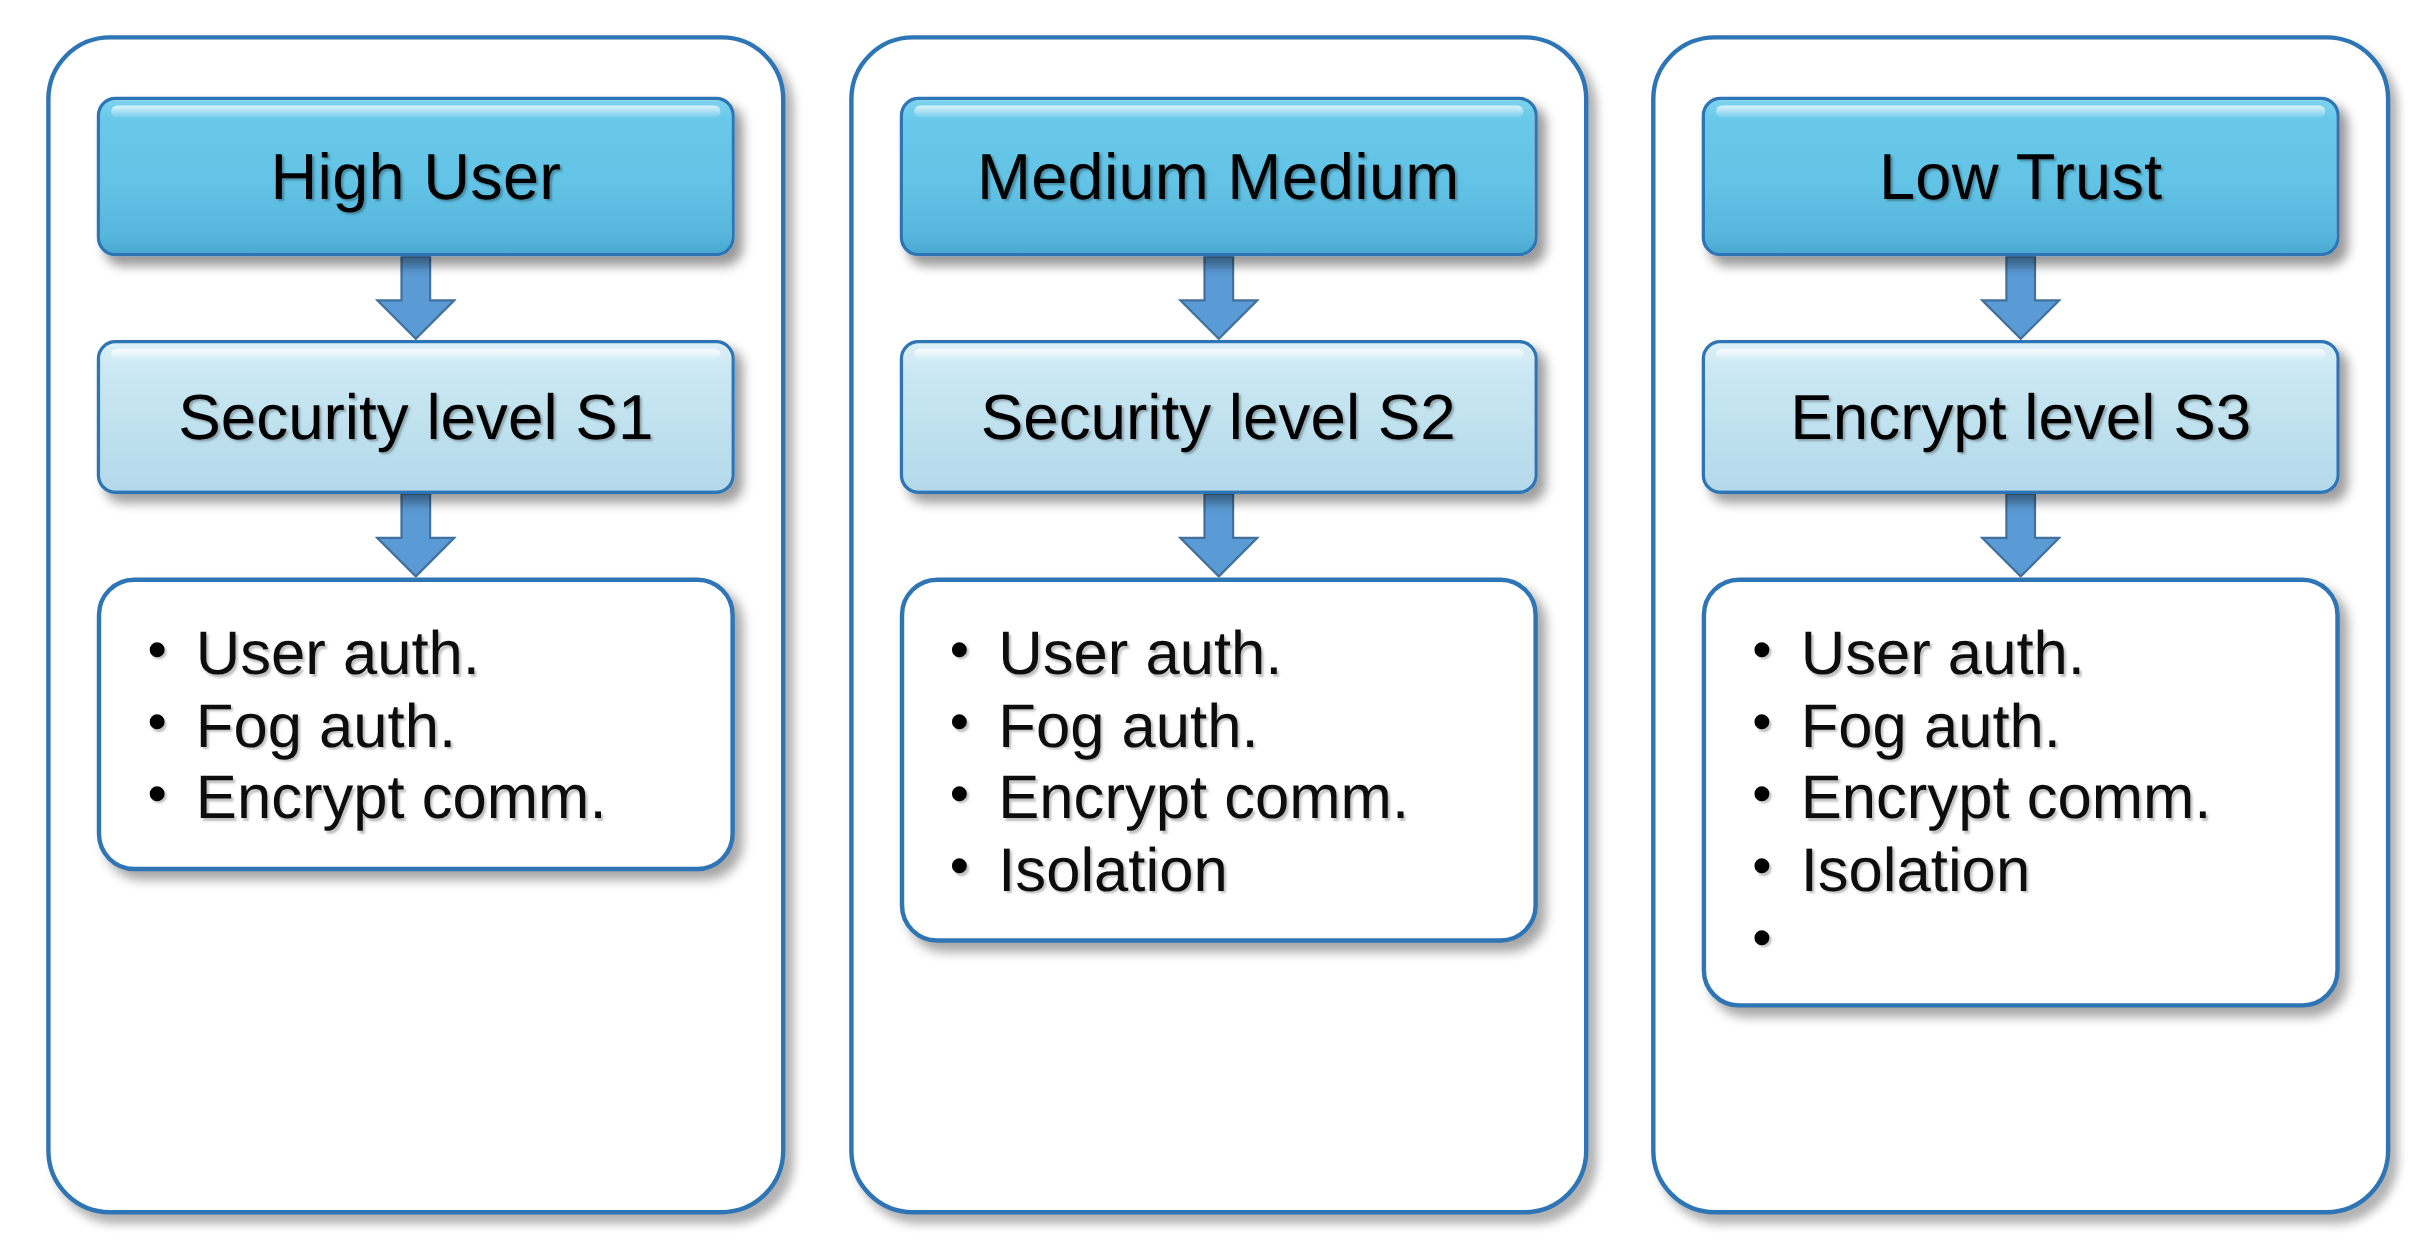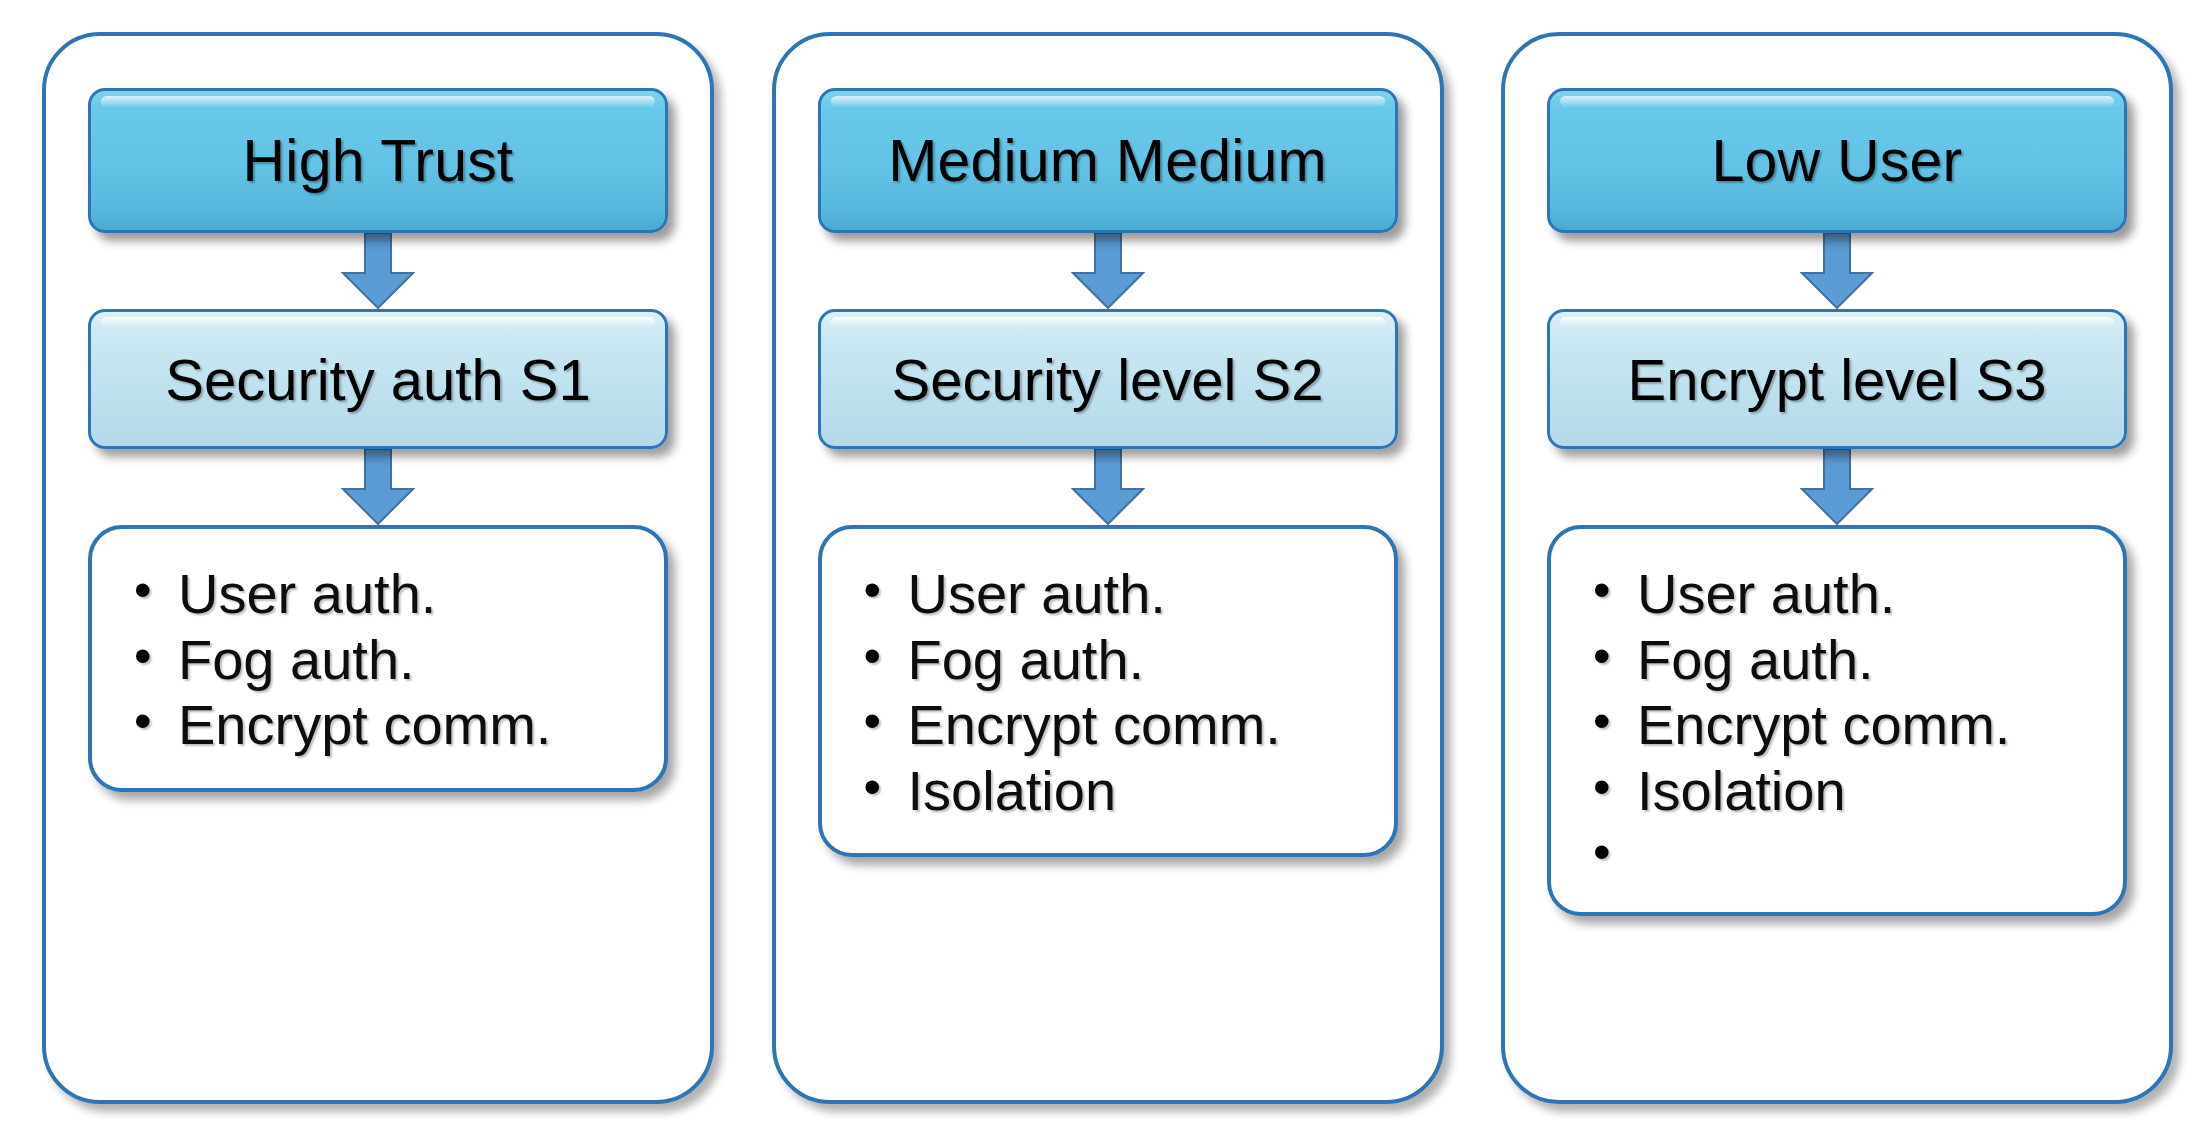--- a/index.html
+++ b/index.html
@@ -170,31 +170,31 @@
   .measure-text { flex: none; }
 </style>
 </head>
 <body>
 
 <div id="stage">
   <div class="columns">
 
     <div class="panel">
       <div class="trust-box">
-        <span class="trust-label">High Trust</span>
+        <span class="trust-label">High User</span>
       </div>
 
       <div class="arrow">
         <svg viewBox="0 0 74 76" xmlns="http://www.w3.org/2000/svg">
           <polygon points="24,0 50,0 50,40 72,40 37,75 2,40 24,40" fill="#5B9BD5" stroke="#41719C" stroke-width="2"></polygon>
         </svg>
       </div>
 
       <div class="level-box">
-        <span class="level-label">Security auth S1</span>
+        <span class="level-label">Security level S1</span>
       </div>
 
       <div class="arrow">
         <svg viewBox="0 0 74 76" xmlns="http://www.w3.org/2000/svg">
           <polygon points="24,0 50,0 50,40 72,40 37,75 2,40 24,40" fill="#5B9BD5" stroke="#41719C" stroke-width="2"></polygon>
         </svg>
       </div>
 
       <div class="measures-box">
         <ul class="measures-list">
@@ -252,21 +252,21 @@
           <li class="measure-item">
             <span class="bullet">•</span>
             <span class="measure-text">Isolation</span>
           </li>
         </ul>
       </div>
     </div>
 
     <div class="panel">
       <div class="trust-box">
-        <span class="trust-label">Low User</span>
+        <span class="trust-label">Low Trust</span>
       </div>
 
       <div class="arrow">
         <svg viewBox="0 0 74 76" xmlns="http://www.w3.org/2000/svg">
           <polygon points="24,0 50,0 50,40 72,40 37,75 2,40 24,40" fill="#5B9BD5" stroke="#41719C" stroke-width="2"></polygon>
         </svg>
       </div>
 
       <div class="level-box">
         <span class="level-label">Encrypt level S3</span>

